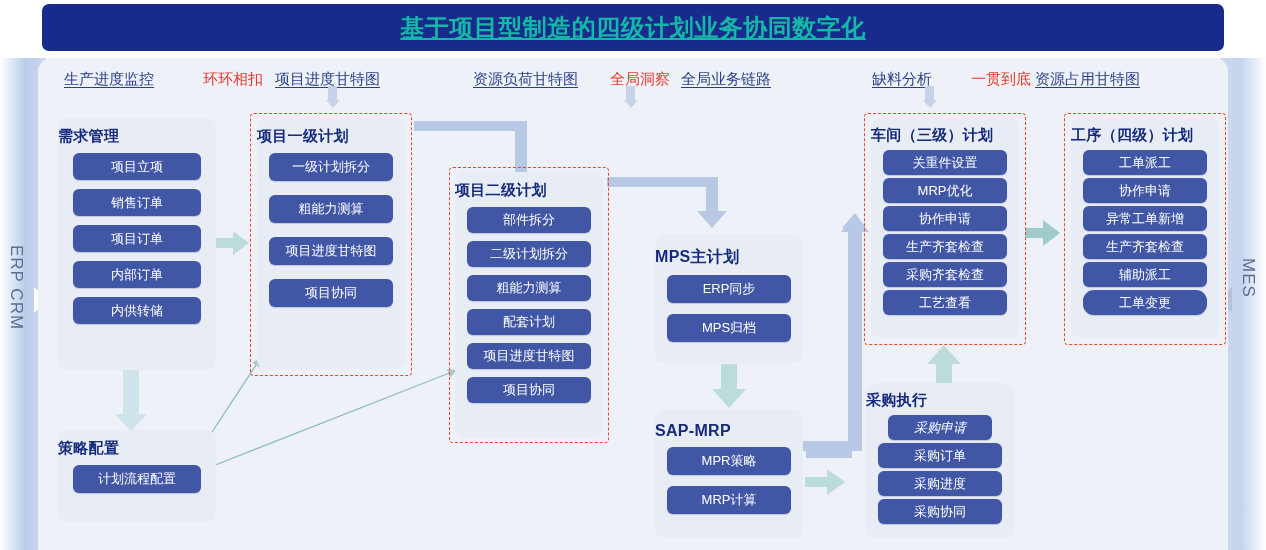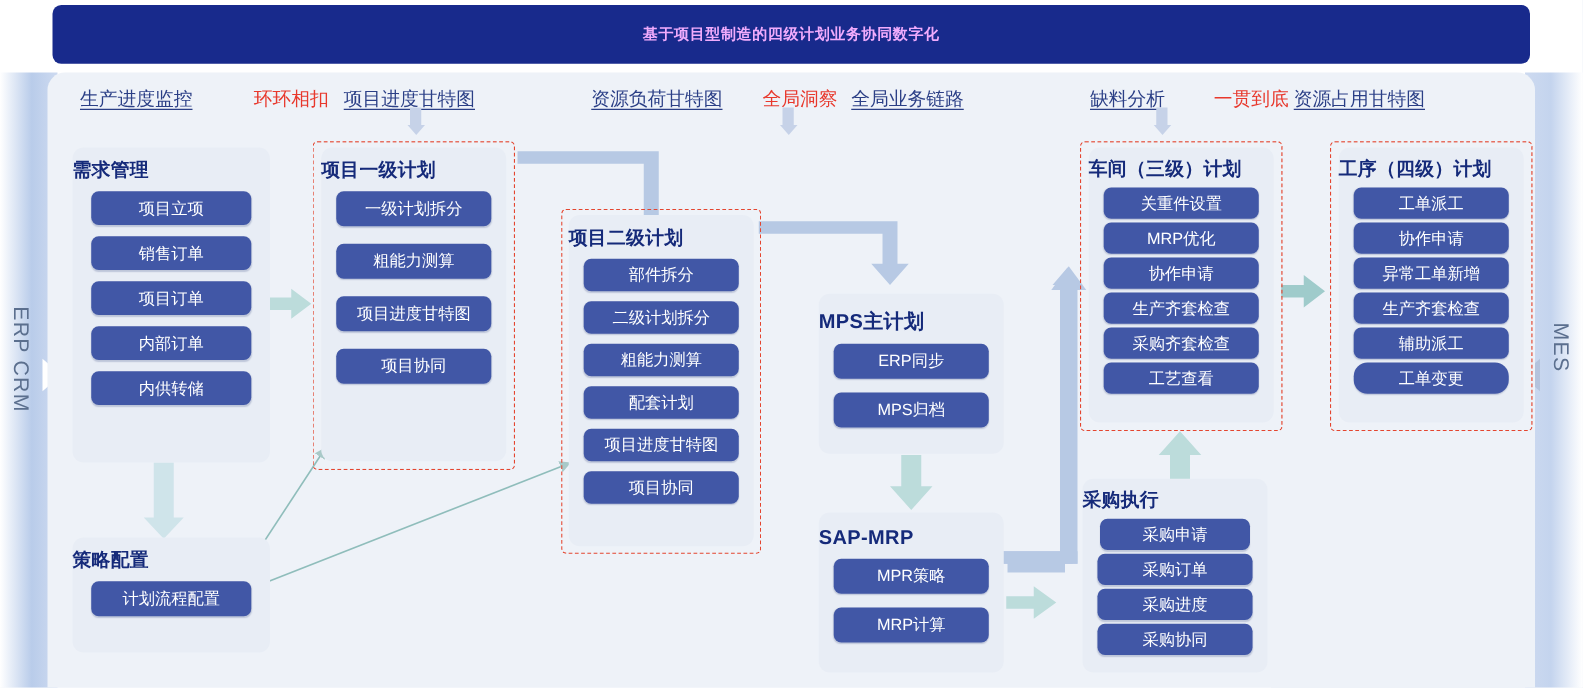--- a/index.html
+++ b/index.html
@@ -40,21 +40,21 @@
     background:#eef2f8;border-radius:14px 14px 0 0;
   }
 
   
   .titlebar{
     position:absolute;left:42px;top:4px;width:1182px;height:47px;
     background:#182a8c;border-radius:7px;
     display:flex;align-items:center;justify-content:center;
   }
   .titlebar span{
-    color:#f0abfc;font-size:12px;font-weight:bold;letter-spacing:.5px;
+    color:#14b8a6;font-size:24px;font-weight:bold;letter-spacing:.5px;text-decoration:underline;
   }
 
   
   .hdr{
     position:absolute;top:70px;font-size:15px;white-space:nowrap;
   }
   .hdr.blue{color:#2b3f86;text-decoration:underline;text-underline-offset:3px;}
   .hdr.red{color:#e8382c;}
 
   
@@ -233,21 +233,21 @@
   </div>
 
   <div class="group" style="left:655px;top:410px;width:148px;height:128px;">
     <div class="gtitle" style="font-size:16px;padding-top:12px;">SAP-MRP</div>
     <div class="btn" style="width:124px;height:28px;margin-bottom:11px;">MPR策略</div>
     <div class="btn" style="width:124px;height:28px;">MRP计算</div>
   </div>
 
   <div class="group tight" style="left:866px;top:383px;width:148px;height:155px;">
     <div class="gtitle" style="padding-top:8px;padding-bottom:5px;">采购执行</div>
-    <div class="btn" style="width:120px;height:25px;">采购申请</div>
+    <div class="btn" style="width:104px;height:25px;font-style:italic;">采购申请</div>
     <div class="btn" style="width:124px;height:25px;">采购订单</div>
     <div class="btn" style="width:124px;height:25px;">采购进度</div>
     <div class="btn" style="width:124px;height:25px;">采购协同</div>
   </div>
 
   <div class="group tight" style="left:871px;top:118px;width:148px;height:220px;">
     <div class="gtitle" style="padding-top:8px;padding-bottom:5px;">车间（三级）计划</div>
     <div class="btn" style="width:124px;height:25px;">关重件设置</div>
     <div class="btn" style="width:124px;height:25px;">MRP优化</div>
     <div class="btn" style="width:124px;height:25px;">协作申请</div>

